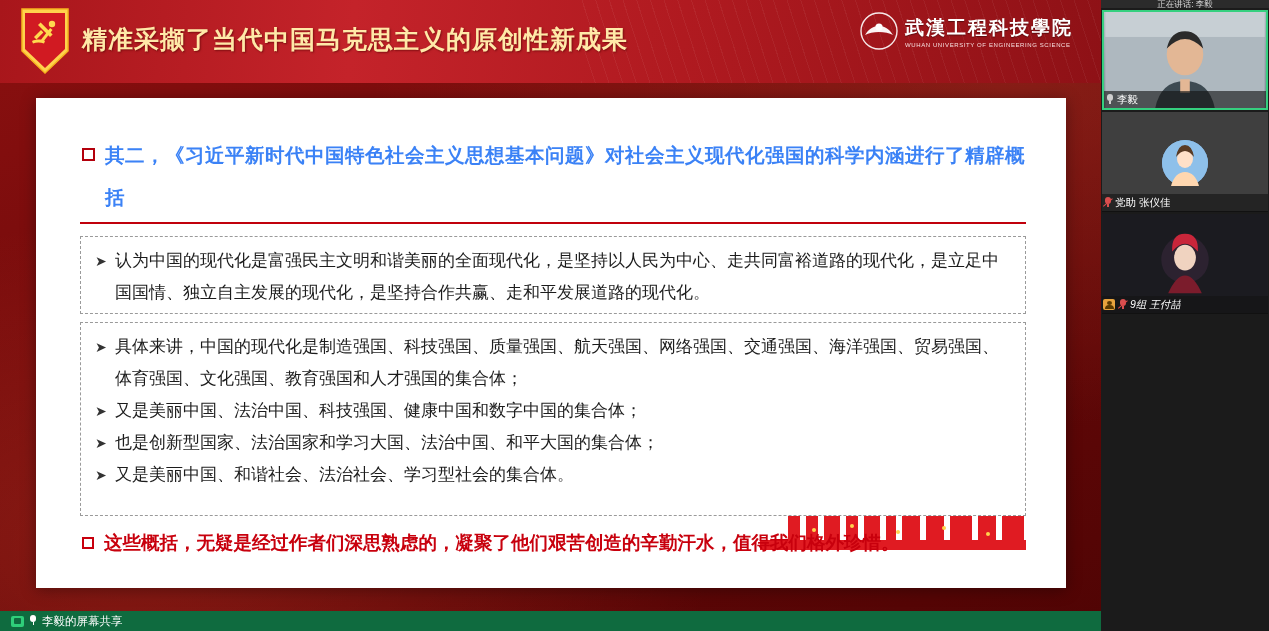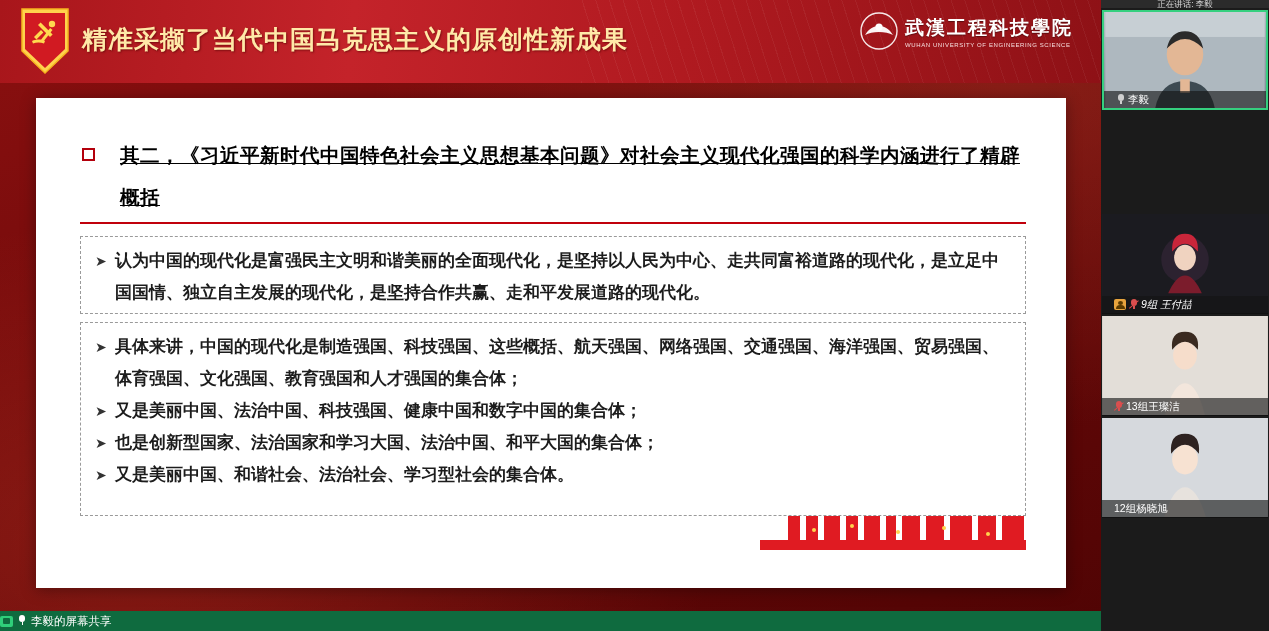--- a/index.html
+++ b/index.html
@@ -98,23 +98,23 @@
     width: 290px; height: 160px;
     pointer-events: none;
   }
   #star-deco {
     position: absolute; right: 58px; top: 144px;
     width: 46px; height: 46px;
   }
 
   #heading {
     position: absolute; left: 46px; top: 36px; width: 944px;
-    font-size: 19.5px; font-weight: bold; color: #000000;
+    font-size: 19.5px; font-weight: bold; color: #3b82f6;
     line-height: 42px;
-    display: flex; gap: 25px; align-items: flex-start; text-decoration: underline;
+    display: flex; gap: 10px; align-items: flex-start;
   }
   #heading .hsq {
     display: inline-block; flex: 0 0 auto;
     width: 13px; height: 13px; margin-top: 14px;
     border: 2.4px solid #b3000c;
   }
   #heading .htxt { letter-spacing: 0.5px; }
   #heading-rule {
     position: absolute; left: 44px; top: 124px;
     width: 946px; height: 2px;
@@ -131,21 +131,21 @@
 
   .bullet-row {
     display: flex; align-items: flex-start;
     font-size: 17px; color: #1c1c1c;
     line-height: 32px;
   }
   .arrow {
     flex: 0 0 22px; color: #333; font-size: 14px; line-height: 32px;
     text-align: left; padding-left: 2px;
   }
-  .btxt { flex: 1 1 auto; font-weight: bold; }
+  .btxt { flex: 1 1 auto; }
 
   #box1-inner { position: absolute; left: 12px; top: 8px; width: 922px; }
   #box2-inner { position: absolute; left: 12px; top: 8px; width: 922px; }
 
   #closing {
     position: absolute; left: 46px; top: 430px; width: 950px;
     font-size: 18.5px; font-weight: bold; color: #c8000d;
     display: flex; gap: 10px; align-items: flex-start;
     line-height: 30px;
   }
@@ -178,21 +178,21 @@
     left: 1px; width: 166px; height: 100px;
     background: #3a3a3a;
     overflow: hidden;
     border-bottom: 1px solid #111;
   }
   .tile .vidbg { position: absolute; inset: 0; }
   .tile .namebar {
     position: absolute; left: 0; bottom: 0; width: 100%; height: 17px;
     background: rgba(20,20,20,0.62);
     display: flex; align-items: center; gap: 3px;
-    padding: 0 12px;
+    padding: 0 1px;
     color: #fff; font-size: 10.5px; white-space: nowrap; overflow: hidden;
   }
   .tile.active { border: 2px solid #35d07f; }
   .mic {
     flex: 0 0 9px; width: 9px; height: 11px; position: relative;
   }
   .mic i {
     position: absolute; left: 1.5px; top: 0; width: 6px; height: 7px;
     border-radius: 3px; background: #cfcfcf;
   }
@@ -225,21 +225,21 @@
     width: 46px; height: 46px; border-radius: 50%;
     background: #6fa8dc;
   }
 
   
   #bottom-bar {
     position: absolute; left: 0; bottom: 0;
     width: 1261px; height: 20px;
     background: #0f6b3f;
     display: flex; align-items: center; gap: 4px;
-    padding-left: 0;
+    padding-left: 11px;
     color: #ffffff; font-size: 11.5px;
   }
   #bb-icon1 {
     width: 13px; height: 11px; background: #2fcf7a; border-radius: 2px; position: relative;
   }
   #bb-icon1::after{
     content:""; position:absolute; left:3px; top:2.5px; width:7px; height:6px;
     background:#0f6b3f; border-radius:1px;
   }
   #bb-mic { position: relative; width: 10px; height: 12px; }
@@ -334,37 +334,41 @@
             <span class="arrow">➤</span>
             <span class="btxt">认为中国的现代化是富强民主文明和谐美丽的全面现代化，是坚持以人民为中心、走共同富裕道路的现代化，是立足中国国情、独立自主发展的现代化，是坚持合作共赢、走和平发展道路的现代化。</span>
           </div>
         </div>
       </div>
 
       <div class="box" id="box2">
         <div id="box2-inner">
           <div class="bullet-row">
             <span class="arrow">➤</span>
-            <span class="btxt">具体来讲，中国的现代化是制造强国、科技强国、这些概括、航天强国、网络强国、交通强国、海洋强国、贸易强国、体育强国、文化强国、教育强国和人才强国的集合体；</span>
+            <span class="btxt">具体来讲，中国的现代化是制造强国、科技强国、质量强国、航天强国、网络强国、交通强国、海洋强国、贸易强国、体育强国、文化强国、教育强国和人才强国的集合体；</span>
           </div>
           <div class="bullet-row">
             <span class="arrow">➤</span>
             <span class="btxt">又是美丽中国、法治中国、科技强国、健康中国和数字中国的集合体；</span>
           </div>
           <div class="bullet-row">
             <span class="arrow">➤</span>
             <span class="btxt">也是创新型国家、法治国家和学习大国、法治中国、和平大国的集合体；</span>
           </div>
           <div class="bullet-row">
             <span class="arrow">➤</span>
             <span class="btxt">又是美丽中国、和谐社会、法治社会、学习型社会的集合体。</span>
           </div>
         </div>
       </div>
 
+      <div id="closing">
+        <span class="hsq"></span>
+        <span>这些概括，无疑是经过作者们深思熟虑的，凝聚了他们艰苦创造的辛勤汗水，值得我们格外珍惜。</span>
+      </div>
     </div>
 
     <div id="bottom-bar">
       <span id="bb-icon1"></span>
       <span id="bb-mic">
           <i></i>
           <b></b>
         </span>
       <span id="bb-text">李毅的屏幕共享</span>
     </div>
@@ -389,20 +393,39 @@
       </div>
       <div class="namebar">
         <span class="mic">
             <i></i>
             <b></b>
           </span>
         <span class="nm">李毅</span>
       </div>
     </div>
 
+    <div class="tile" style="top:112px;">
+      <div class="vidbg" style="background:#3f3f3f;">
+        <div class="av-circle" style="background:#7fb0e0;">
+          <svg viewBox="0 0 46 46" style="width:46px;height:46px;">
+            <circle cx="23" cy="23" r="23" fill="#8ec0ea"></circle>
+            <ellipse cx="23" cy="19" rx="8" ry="9" fill="#ffe0c8"></ellipse>
+            <path d="M9 46 q4 -14 14 -14 q10 0 14 14 z" fill="#ffd7b0"></path>
+            <path d="M14 17 q9 -12 18 0 q-2 -12 -9 -12 q-7 0 -9 12 z" fill="#5a3b24"></path>
+          </svg>
+        </div>
+      </div>
+      <div class="namebar">
+        <span class="mic muted">
+            <i></i>
+            <b></b>
+          </span>
+        <span class="nm">党助 张仪佳</span>
+      </div>
+    </div>
 
     <div class="tile" style="top:214px;font-style:italic;">
       <div class="vidbg" style="background:#1d1d22;">
         <svg viewBox="0 0 166 100" style="position:absolute;inset:0;width:100%;height:100%;">
           <rect width="166" height="100" fill="#1b1b20"></rect>
           <circle cx="83" cy="46" r="24" fill="#2c2230"></circle>
           <ellipse cx="83" cy="44" rx="11" ry="13" fill="#f0d3c0"></ellipse>
           <path d="M70 38 q13 -16 26 0 q1 -18 -13 -18 q-14 0 -13 18 z" fill="#c9263a"></path>
           <path d="M66 80 q8 -18 17 -18 q9 0 17 18 z" fill="#7b1c2c"></path>
         </svg>
@@ -410,47 +433,17 @@
       <div class="namebar">
         <span class="hostbadge"></span>
         <span class="mic muted">
             <i></i>
             <b></b>
           </span>
         <span class="nm">9组 王付喆</span>
       </div>
     </div>
 
-    <div class="tile" style="top:316px;">
-      <div class="vidbg" style="background:#d9d2cc;">
-        <svg viewBox="0 0 166 100" style="position:absolute;inset:0;width:100%;height:100%;">
-          <rect width="166" height="100" fill="#e3ded8"></rect>
-          <ellipse cx="83" cy="40" rx="12" ry="14" fill="#f6ddcb"></ellipse>
-          <path d="M70 34 q13 -16 26 0 q2 -18 -13 -18 q-15 0 -13 18 z" fill="#3a2a20"></path>
-          <path d="M63 100 q8 -32 20 -32 q12 0 20 32 z" fill="#f3e6dc"></path>
-        </svg>
-      </div>
-      <div class="namebar">
-        <span class="mic muted">
-            <i></i>
-            <b></b>
-          </span>
-        <span class="nm">13组王璨洁</span>
-      </div>
-    </div>
-
-    <div class="tile" style="top:418px;">
-      <div class="vidbg" style="background:#cfd2d6;">
-        <svg viewBox="0 0 166 100" style="position:absolute;inset:0;width:100%;height:100%;">
-          <rect width="166" height="100" fill="#d6d9dd"></rect>
-          <ellipse cx="83" cy="42" rx="13" ry="15" fill="#f7e2d2"></ellipse>
-          <path d="M69 36 q14 -18 28 0 q2 -20 -14 -20 q-16 0 -14 20 z" fill="#2e2220"></path>
-          <path d="M62 100 q9 -30 21 -30 q12 0 21 30 z" fill="#e7e2dd"></path>
-        </svg>
-      </div>
-      <div class="namebar">
-        <span class="nm">12组杨晓旭</span>
-      </div>
-    </div>
+
 
 
   </div>
 </div>
 
 </body></html>

